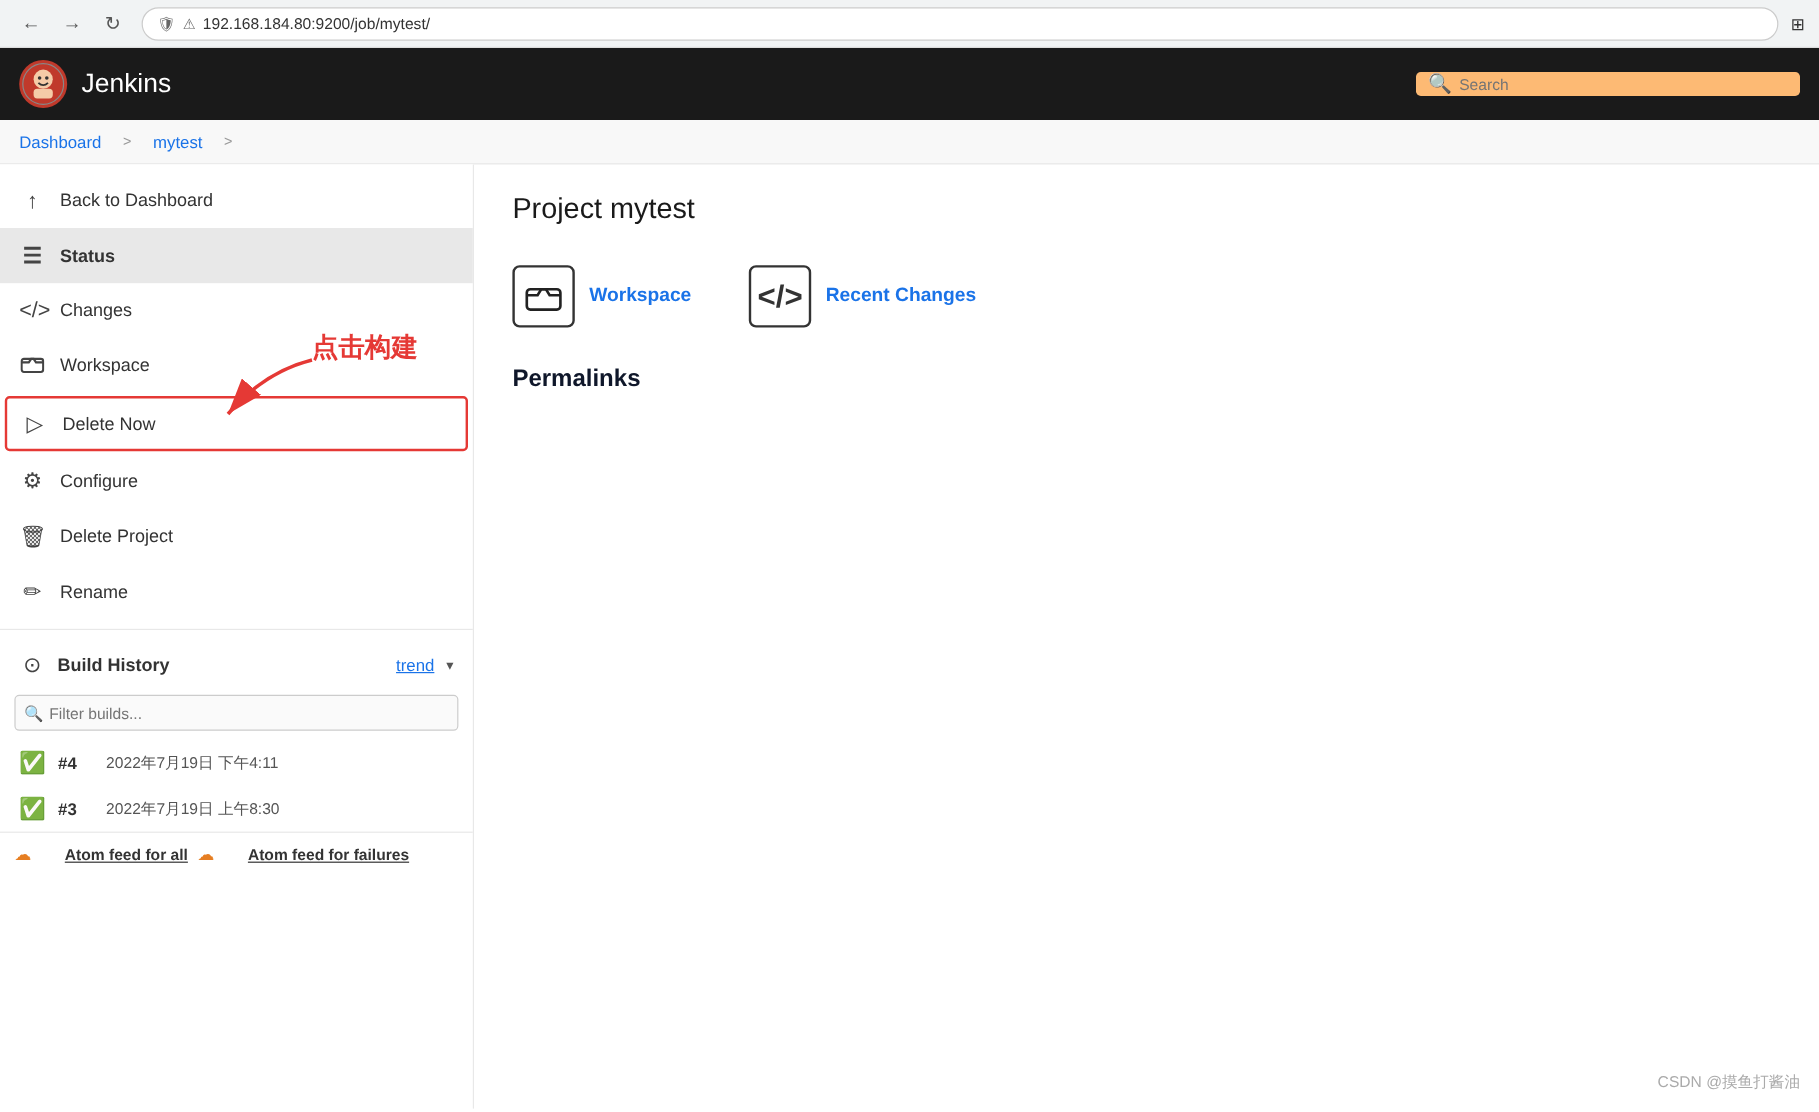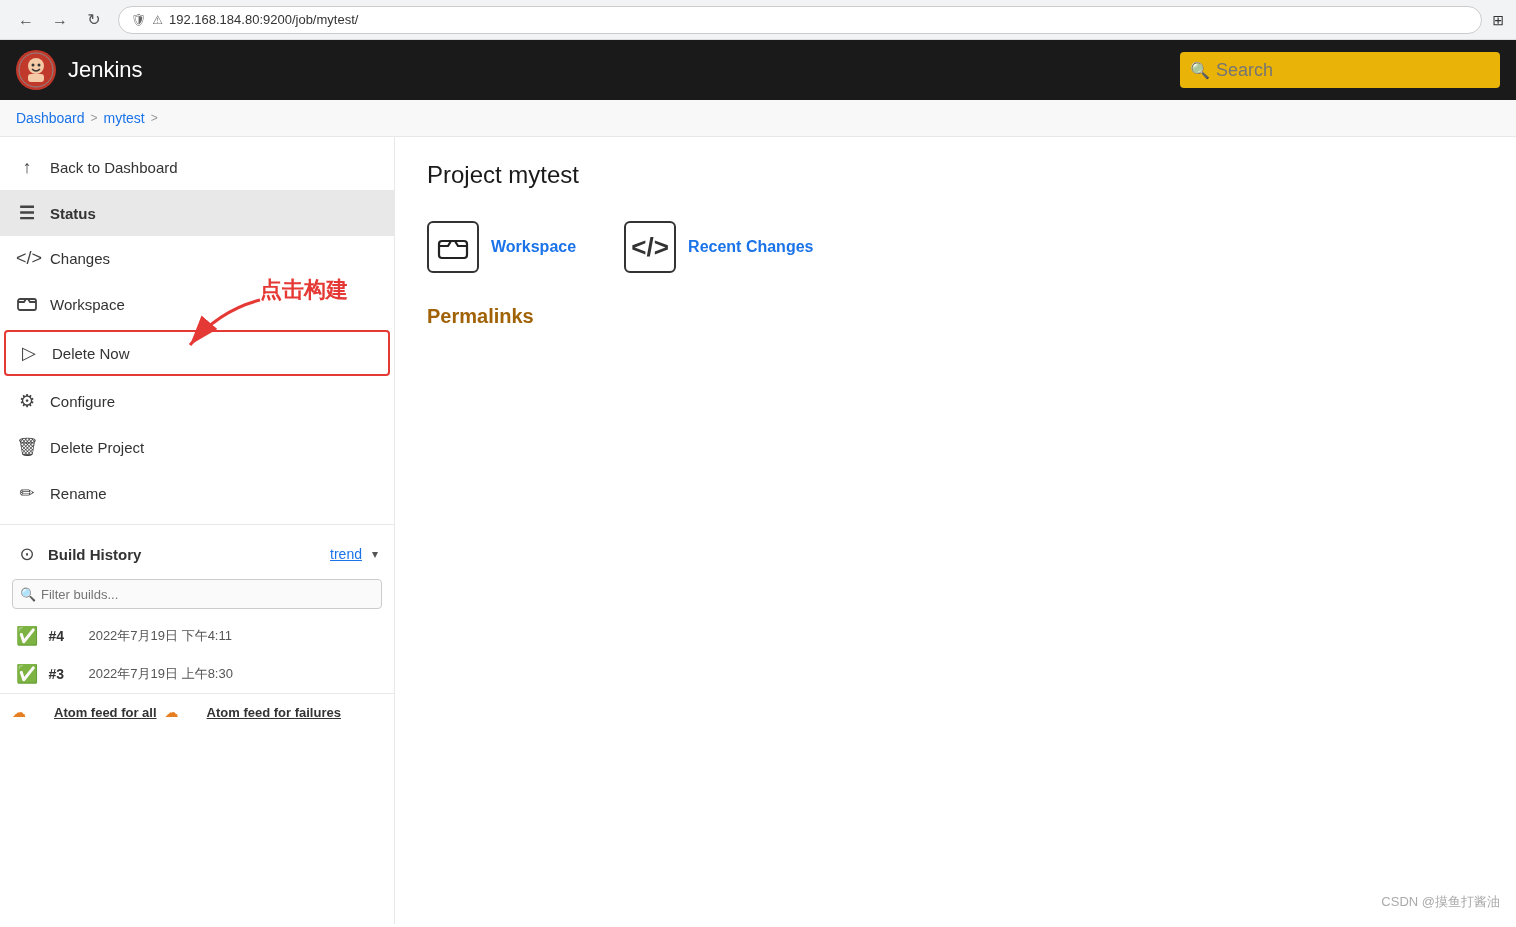--- a/index.html
+++ b/index.html
@@ -60,47 +60,47 @@
       flex-shrink: 0;
     }
     .jenkins-title {
       color: #fff;
       font-size: 22px;
       font-weight: normal;
     }
     .header-spacer { flex: 1; }
     .search-box {
       width: 320px;
-      height: 36px;
-      background: #eab308;
+      height: 20px;
+      background: #fdba74;
       border: none;
       border-radius: 4px;
       padding: 0 12px 0 36px;
-      font-size: 18px;
+      font-size: 13px;
       color: #333;
     }
     .search-container {
       position: relative;
       display: flex; align-items: center;
     }
     .search-icon-header {
       position: absolute;
       left: 10px;
       color: #666;
       font-size: 16px;
       pointer-events: none;
     }
 
     
     .breadcrumb {
       background: #f8f8f8;
       padding: 10px 16px;
       display: flex;
       align-items: center;
-      gap: 6px;
+      gap: 18px;
       font-size: 14px;
       border-bottom: 1px solid #e8e8e8;
     }
     .breadcrumb a { color: #1a73e8; text-decoration: none; }
     .breadcrumb-sep { color: #999; font-size: 12px; }
 
     
     .main-layout {
       display: flex;
       min-height: calc(927px - 40px - 60px - 40px);
@@ -245,21 +245,21 @@
       font-weight: bold;
       font-size: 16px;
       text-decoration: none;
     }
 
     
     .permalinks-title {
       font-size: 20px;
       font-weight: bold;
       margin-bottom: 16px;
-      color: #a16207;
+      color: #0f172a;
     }
     .permalink-list {
       list-style: disc;
       padding-left: 24px;
     }
     .permalink-list li {
       margin-bottom: 10px;
     }
     .permalink-list a {
       color: #1a73e8;

